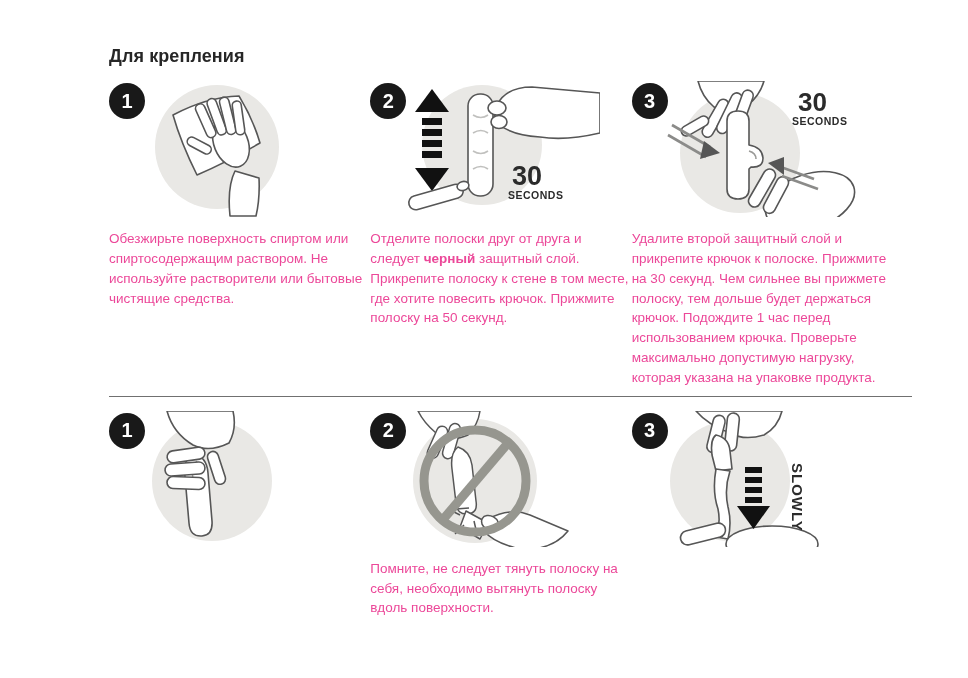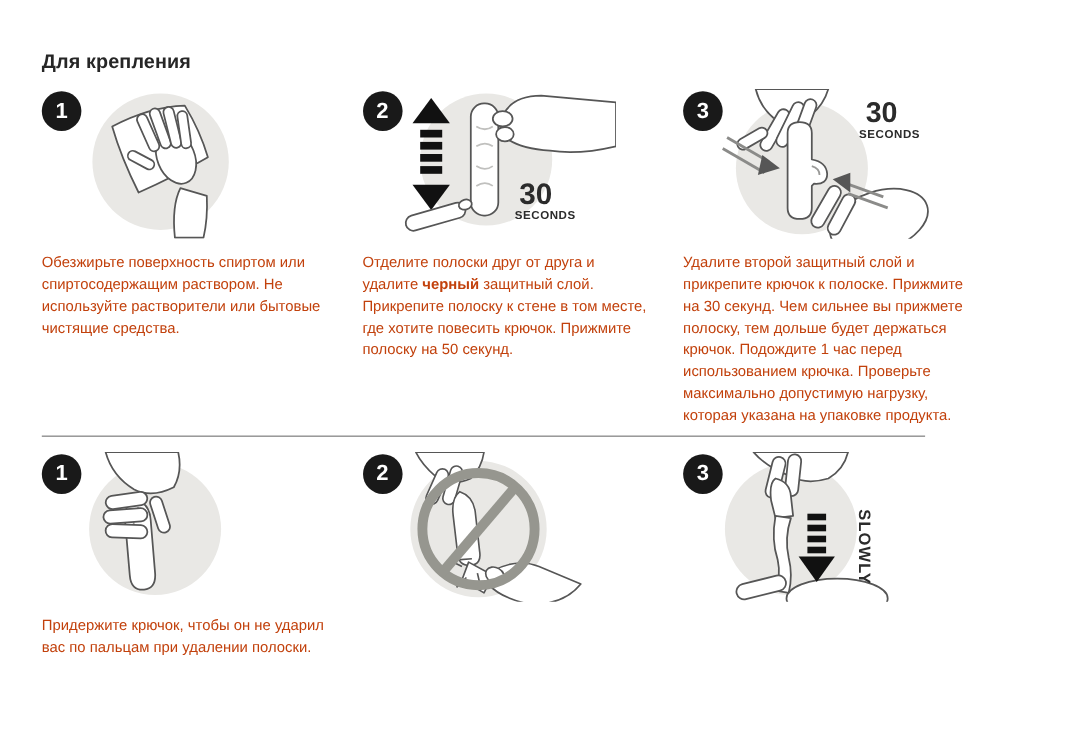--- a/index.html
+++ b/index.html
@@ -1,35 +1,35 @@
 <!DOCTYPE html>
 <html><head>
 <meta charset="utf-8">
 <style>
   html,body{margin:0;padding:0;}
   body{
     width:968px;height:678px;background:#ffffff;overflow:hidden;
     font-family:"Liberation Sans", sans-serif;color:#333;
   }
-  .page{box-sizing:border-box;padding:46px 75px 0 38px;}
+  .page{box-sizing:border-box;padding:46px 75px 0 109px;}
   .section-title{
     font-size:18px;font-weight:700;color:#262626;
     margin:0 0 14px 0;letter-spacing:.1px;
   }
   .steps-row{display:flex;justify-content:space-between;}
   .step{width:272px;position:relative;}
   .illus{position:relative;height:136px;}
   .illus svg{display:block;}
   .badge{
     position:absolute;left:0;top:2px;width:36px;height:36px;border-radius:50%;
     background:#191919;color:#fff;font-size:20px;font-weight:700;
     display:flex;align-items:center;justify-content:center;z-index:2;
   }
   .step-text{
-    font-size:13.5px;line-height:1.47;color:#c2410c;
+    font-size:13.5px;line-height:1.47;color:#ec4899;
     margin:12px 0 0 0;max-width:260px;
   }
   .step-text b{font-weight:700;text-align:right;}
   .divider{
     border:none;border-top:1px solid #707070;
     margin:8px 0 14px 0;width:803px;height:0;
   }
   .svg-label{font-family:"Liberation Sans",sans-serif;font-weight:700;fill:#2b2b2b;}
 </style>
 </head>
@@ -81,21 +81,21 @@
               <path d="M127,24 Q136,6 162,6 L230,12 L230,52 Q196,60 170,56 Q140,54 127,42 Q122,32 127,24 Z"></path>
               <ellipse cx="127" cy="27" rx="9" ry="7"></ellipse>
               <ellipse cx="129" cy="41" rx="8" ry="6.5"></ellipse>
               <rect x="38" y="109" width="56" height="14" rx="7" transform="rotate(-16 66 116)"></rect>
               <ellipse cx="93" cy="105" rx="6" ry="4.5" transform="rotate(-16 93 105)"></ellipse>
             </g>
             <text class="svg-label" x="142" y="104" font-size="27">30</text>
             <text class="svg-label" x="138" y="118" font-size="10.5" letter-spacing="0.5">SECONDS</text>
           </svg>
         </div>
-        <p class="step-text"><span>Отделите полоски друг от друга и удалите </span><b>черный</b><span> защитный слой. Прикрепите полоску к стене в том месте, где хотите повесить крючок. Прижмите полоску на 50 секунд.</span></p>
+        <p class="step-text"><span>Отделите полоски друг от друга и следует </span><b>черный</b><span> защитный слой. Прикрепите полоску к стене в том месте, где хотите повесить крючок. Прижмите полоску на 50 секунд.</span></p>
       </div>
 
       <div class="step">
         <div class="illus">
           <div class="badge">3</div>
           <svg viewBox="0 0 250 136" width="250" height="136">
             <circle cx="108" cy="72" r="60" fill="#e9e8e5"></circle>
             <g stroke="#565656" stroke-width="1.6" fill="#fff" stroke-linejoin="round">
               <path d="M66,0 L132,0 Q128,14 116,24 Q96,34 82,26 Q70,16 66,0 Z"></path>
               <rect x="78" y="16" width="11" height="42" rx="5.5" transform="rotate(30 83 37)"></rect>
@@ -141,21 +141,20 @@
               <path d="M58,0 L124,0 Q128,18 120,32 Q100,42 84,34 Q64,22 58,0 Z"></path>
               <path d="M84,42 Q74,48 76,66 L80,112 Q81,126 93,125 Q104,124 103,110 L99,62 Q98,46 84,42 Z"></path>
               <path d="M88,50 Q82,56 84,70" fill="none" stroke="#9a9a98"></path>
               <rect x="58" y="38" width="38" height="12" rx="6" transform="rotate(-8 77 44)"></rect>
               <rect x="56" y="52" width="40" height="12" rx="6" transform="rotate(-4 76 58)"></rect>
               <rect x="58" y="66" width="38" height="12" rx="6" transform="rotate(2 77 72)"></rect>
               <rect x="102" y="40" width="11" height="34" rx="5.5" transform="rotate(-18 107 57)"></rect>
             </g>
           </svg>
         </div>
-        <p class="step-text">Придержите крючок, чтобы он не ударил вас по пальцам при удалении полоски.</p>
       </div>
 
       <div class="step">
         <div class="illus">
           <div class="badge">2</div>
           <svg viewBox="0 0 230 136" width="230" height="136">
             <circle cx="105" cy="70" r="62" fill="#e9e8e5"></circle>
             <g stroke="#565656" stroke-width="1.5" fill="#fff" stroke-linejoin="round">
               <path d="M48,0 L110,0 Q108,14 98,24 Q80,32 66,22 Q54,12 48,0 Z"></path>
               <rect x="62" y="14" width="11" height="34" rx="5.5" transform="rotate(24 67 31)"></rect>
@@ -165,20 +164,21 @@
               <path d="M90,104 l-12,-6 M94,114 l-9,9 M104,110 l3,13 M99,97 l-13,1" fill="none"></path>
               <path d="M118,108 Q140,96 160,104 L198,120 Q182,140 150,138 Q124,132 114,120 Z"></path>
               <ellipse cx="120" cy="112" rx="9" ry="7" transform="rotate(30 120 112)"></ellipse>
             </g>
             <g fill="none" stroke="#96968f" stroke-width="9">
               <circle cx="105" cy="70" r="51"></circle>
               <path d="M139,31 L70,112"></path>
             </g>
           </svg>
         </div>
+        <p class="step-text">Помните, не следует тянуть полоску на себя, необходимо вытянуть полоску вдоль поверхности.</p>
       </div>
 
       <div class="step">
         <div class="illus">
           <div class="badge">3</div>
           <svg viewBox="0 0 230 136" width="230" height="136">
             <circle cx="98" cy="70" r="60" fill="#e9e8e5"></circle>
             <g stroke="#565656" stroke-width="1.6" fill="#fff" stroke-linejoin="round">
               <path d="M64,0 L150,0 Q146,16 132,24 Q112,30 98,22 Q76,14 64,0 Z"></path>
               <rect x="78" y="4" width="12" height="38" rx="6" transform="rotate(14 84 23)"></rect>

